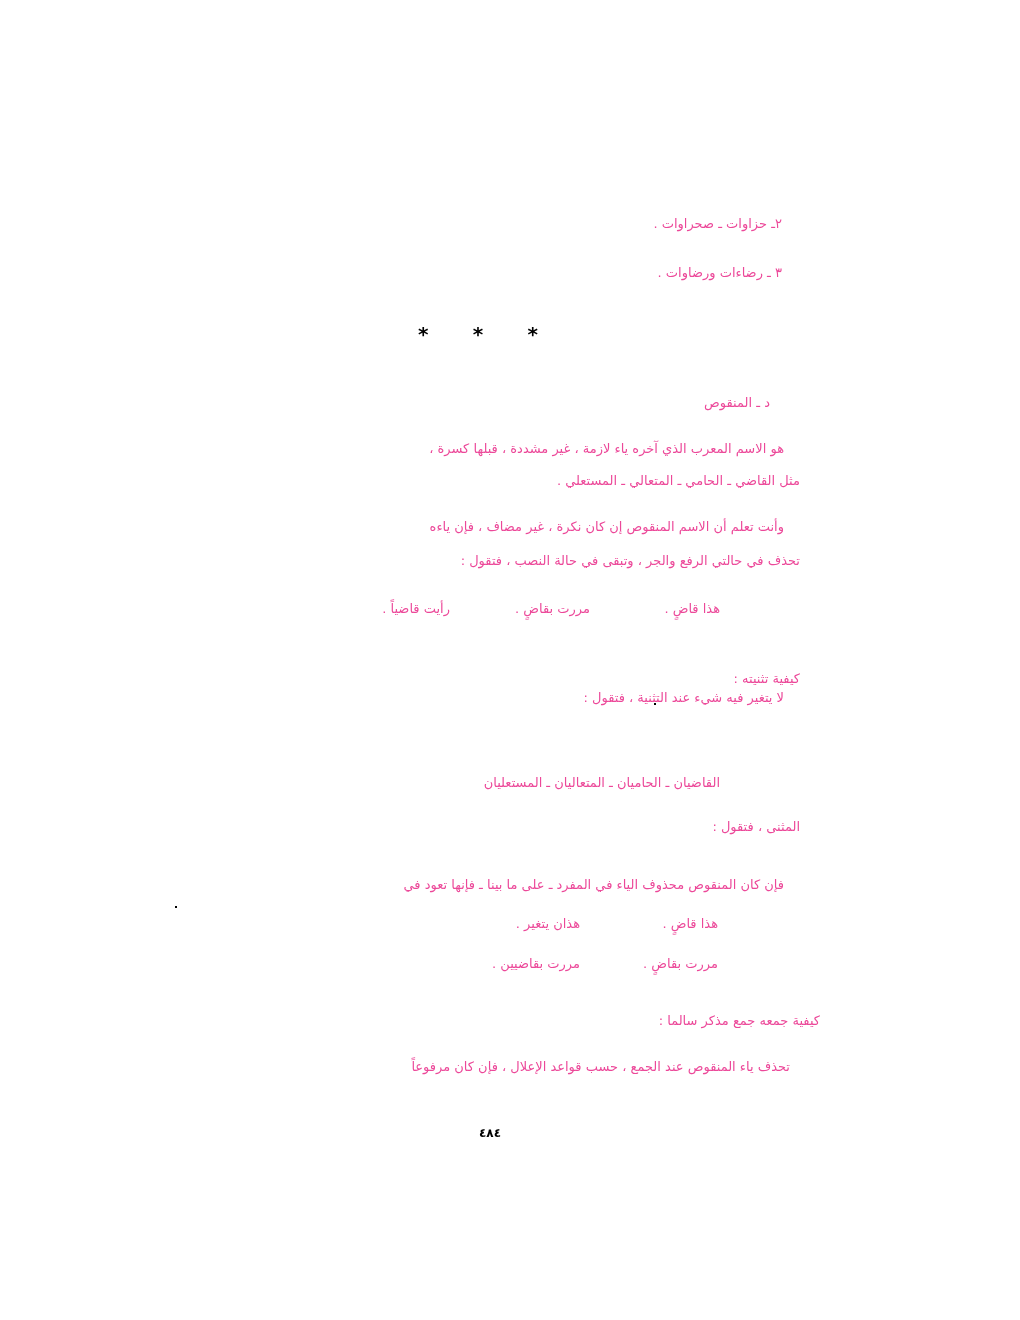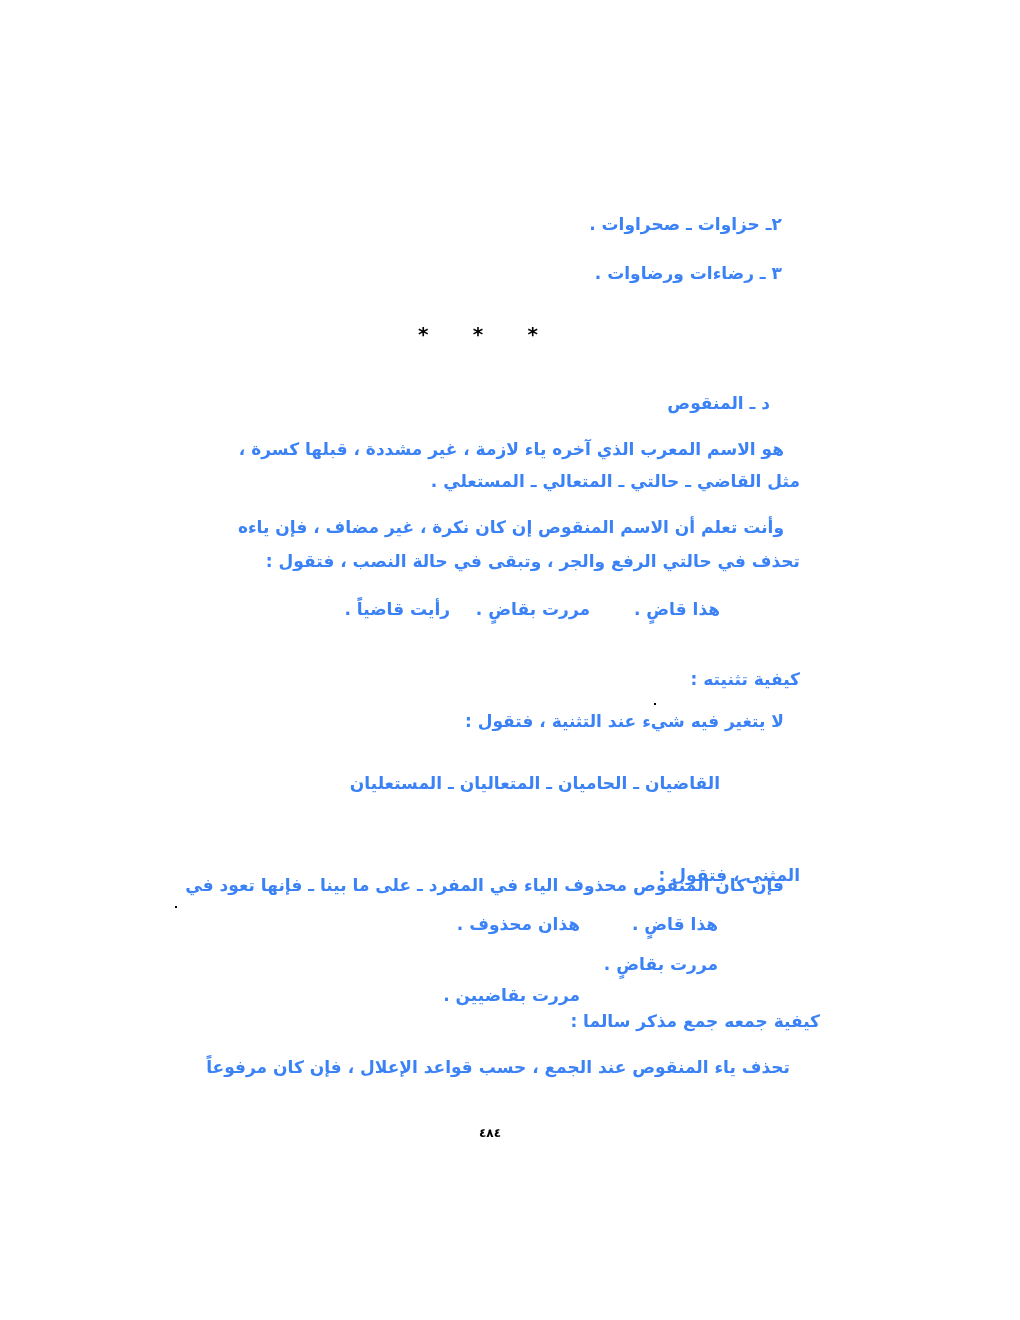--- a/index.html
+++ b/index.html
@@ -1,19 +1,19 @@
 <!DOCTYPE html>
 <html><head>
 <meta charset="utf-8">
 <style>
   html, body { margin:0; padding:0; background:#ffffff; }
   body { width:1020px; height:1320px; position:relative; overflow:hidden;
          font-family:"DejaVu Sans", sans-serif; color:#000; }
-  .ln { position:absolute; direction:rtl; white-space:nowrap; font-weight:bold;
-        font-size:17px; line-height:22px; color:#3b82f6; }
+  .ln { position:absolute; direction:rtl; white-space:nowrap; font-weight:normal;
+        font-size:13px; line-height:22px; color:#ec4899; }
   .r  { right:220px; }
   .stars { position:absolute; left:418px; top:322px; width:120px; display:flex;
            justify-content:space-between; font-size:20px; font-weight:bold; }
   .pagenum { position:absolute; left:455px; top:1126px; width:70px; text-align:center;
              direction:rtl; font-size:12px; font-weight:bold; }
   .dot { position:absolute; width:2px; height:2px; background:#000; }
 </style>
 </head>
 <body>
 
@@ -24,41 +24,41 @@
 
   <div class="stars">
     <span>*</span>
     <span>*</span>
     <span>*</span>
   </div>
 
   <div class="ln" style="top:392px; right:250px;margin-left:44px;">د ـ المنقوص</div>
 
   <div class="ln" style="top:438px; right:236px;">هو الاسم المعرب الذي آخره ياء لازمة ، غير مشددة ، قبلها كسرة ،</div>
-  <div class="ln" style="top:470px; right:220px;">مثل القاضي ـ حالتي ـ المتعالي ـ المستعلي .</div>
+  <div class="ln" style="top:470px; right:220px;">مثل القاضي ـ الحامي ـ المتعالي ـ المستعلي .</div>
 
   <div class="ln" style="top:516px; right:236px;">وأنت تعلم أن الاسم المنقوص إن كان نكرة ، غير مضاف ، فإن ياءه</div>
   <div class="ln" style="top:550px; right:220px;">تحذف في حالتي الرفع والجر ، وتبقى في حالة النصب ، فتقول :</div>
 
   <div class="ln" style="top:598px; right:300px;">هذا قاضٍ .</div>
   <div class="ln" style="top:598px; right:430px;">مررت بقاضٍ .</div>
   <div class="ln" style="top:598px; right:570px;">رأيت قاضياً .</div>
 
   <div class="ln" style="top:668px; right:220px;margin-left:24px;">كيفية تثنيته :</div>
   <div class="dot" style="left:654px; top:703px;"></div>
 
-  <div class="ln" style="top:710px; right:236px;margin-left:36px;">لا يتغير فيه شيء عند التثنية ، فتقول :</div>
+  <div class="ln" style="top:687px; right:236px;margin-left:36px;">لا يتغير فيه شيء عند التثنية ، فتقول :</div>
   <div class="ln" style="top:772px; right:300px;text-align:center;">القاضيان ـ الحاميان ـ المتعاليان ـ المستعليان</div>
 
   <div class="ln" style="top:874px; right:236px;">فإن كان المنقوص محذوف الياء في المفرد ـ على ما بينا ـ فإنها تعود في</div>
-  <div class="ln" style="top:864px; right:220px;">المثنى ، فتقول :</div>
+  <div class="ln" style="top:816px; right:220px;">المثنى ، فتقول :</div>
   <div class="dot" style="left:175px; top:906px;"></div>
 
   <div class="ln" style="top:913px; right:302px;">هذا قاضٍ .</div>
-  <div class="ln" style="top:913px; right:440px;">هذان محذوف .</div>
+  <div class="ln" style="top:913px; right:440px;">هذان يتغير .</div>
   <div class="ln" style="top:953px; right:302px;">مررت بقاضٍ .</div>
-  <div class="ln" style="top:984px; right:440px;">مررت بقاضيين .</div>
+  <div class="ln" style="top:953px; right:440px;">مررت بقاضيين .</div>
 
   <div class="ln" style="top:1010px; right:200px;">كيفية جمعه جمع مذكر سالما :</div>
   <div class="ln" style="top:1056px; right:230px;">تحذف ياء المنقوص عند الجمع ، حسب قواعد الإعلال ، فإن كان مرفوعاً</div>
 
   <div class="pagenum">٤٨٤</div>
 </div>
 
 </body></html>

